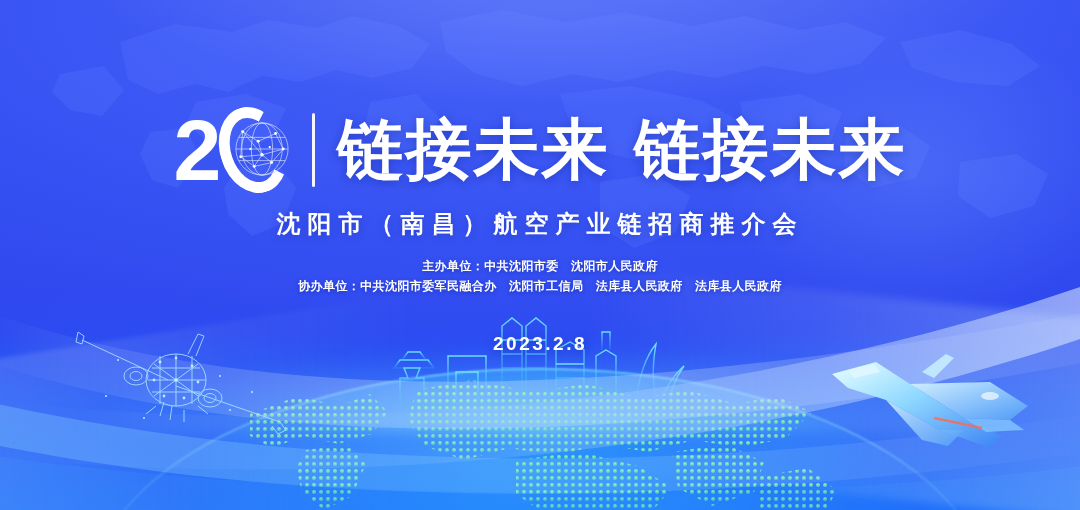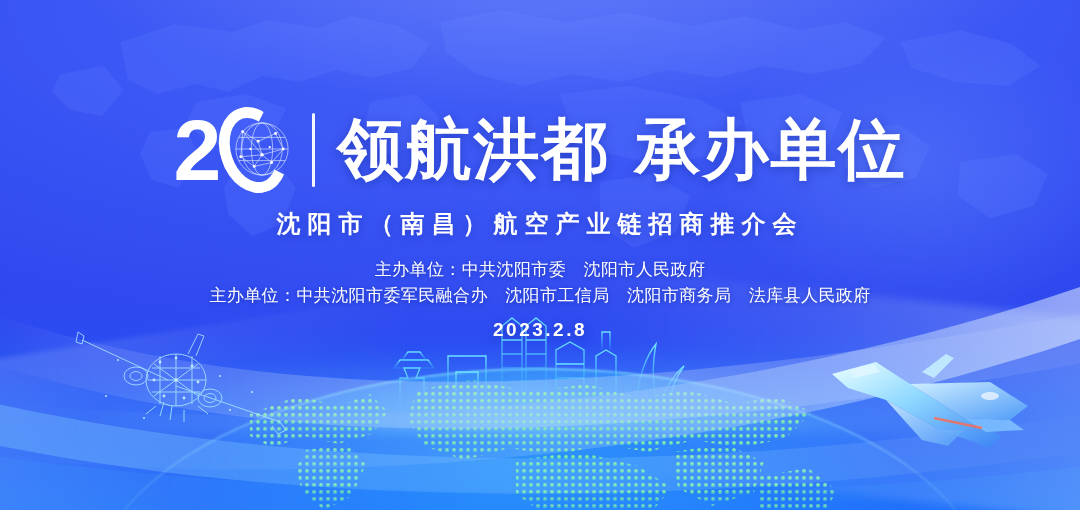--- a/index.html
+++ b/index.html
@@ -151,27 +151,27 @@
     font-size:24px; font-weight:700; color:#ffffff;
     letter-spacing:7px; white-space:nowrap;
     text-shadow:0 2px 8px rgba(8,24,120,.30);
   }
 
   .orgs{
     margin-top:18px; display:flex; flex-direction:column; align-items:center; gap:3px;
   }
   .orgline{
     font-family:"DejaVu Sans","Liberation Sans",sans-serif;
-    font-size:17px; font-weight:400; color:#ffffff;
+    font-size:12px; font-weight:700; color:#ffffff;
     letter-spacing:.4px; white-space:nowrap;
     text-shadow:0 1px 4px rgba(8,24,120,.45);
   }
 
   .date{
-    margin-top:12px;
+    margin-top:38px;
     font-family:"Liberation Sans","DejaVu Sans",sans-serif;
     font-size:19px; font-weight:700; color:#ffffff;
     letter-spacing:2.5px;
     text-shadow:0 2px 8px rgba(8,24,120,.40);
   }
 </style>
 </head>
 <body>
 
 <div class="poster">
@@ -388,26 +388,26 @@
                 <circle cx="18" cy="30" r="1.2"></circle>
                   <circle cx="38" cy="28" r="1.2"></circle>
               </g>
             </svg>
           </span>
         </span>
       </div>
 
       <div class="divider"></div>
 
-      <div class="headline">领航洪都 承办单位</div>
+      <div class="headline">链接未来 链接未来</div>
     </div>
 
     <div class="subtitle">沈阳市（南昌）航空产业链招商推介会</div>
 
     <div class="orgs">
       <div class="orgline">主办单位：中共沈阳市委　沈阳市人民政府</div>
-      <div class="orgline">主办单位：中共沈阳市委军民融合办　沈阳市工信局　沈阳市商务局　法库县人民政府</div>
+      <div class="orgline">协办单位：中共沈阳市委军民融合办　沈阳市工信局　法库县人民政府　法库县人民政府</div>
     </div>
 
     <div class="date">2023.2.8</div>
 
   </div>
 </div>
 
 </body></html>

